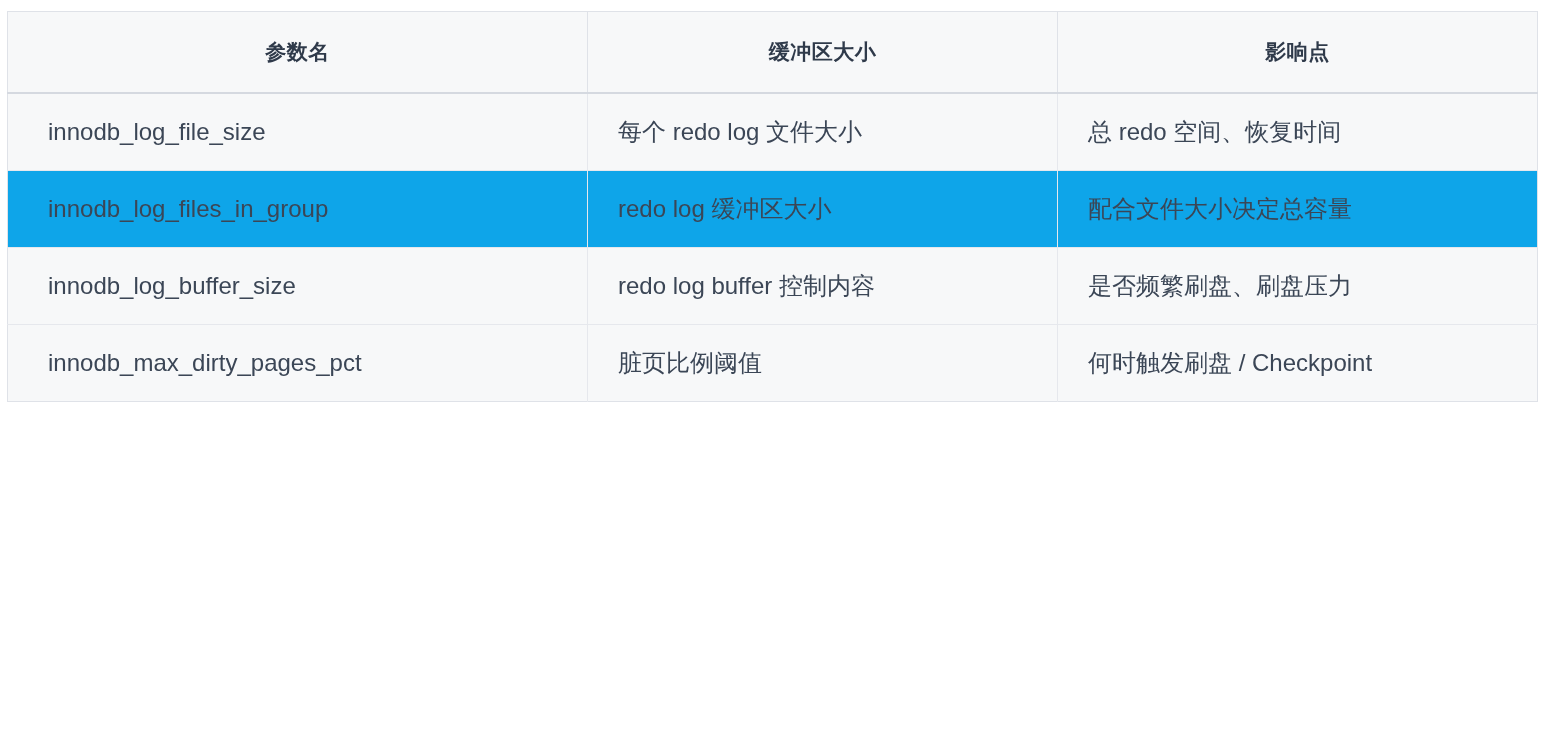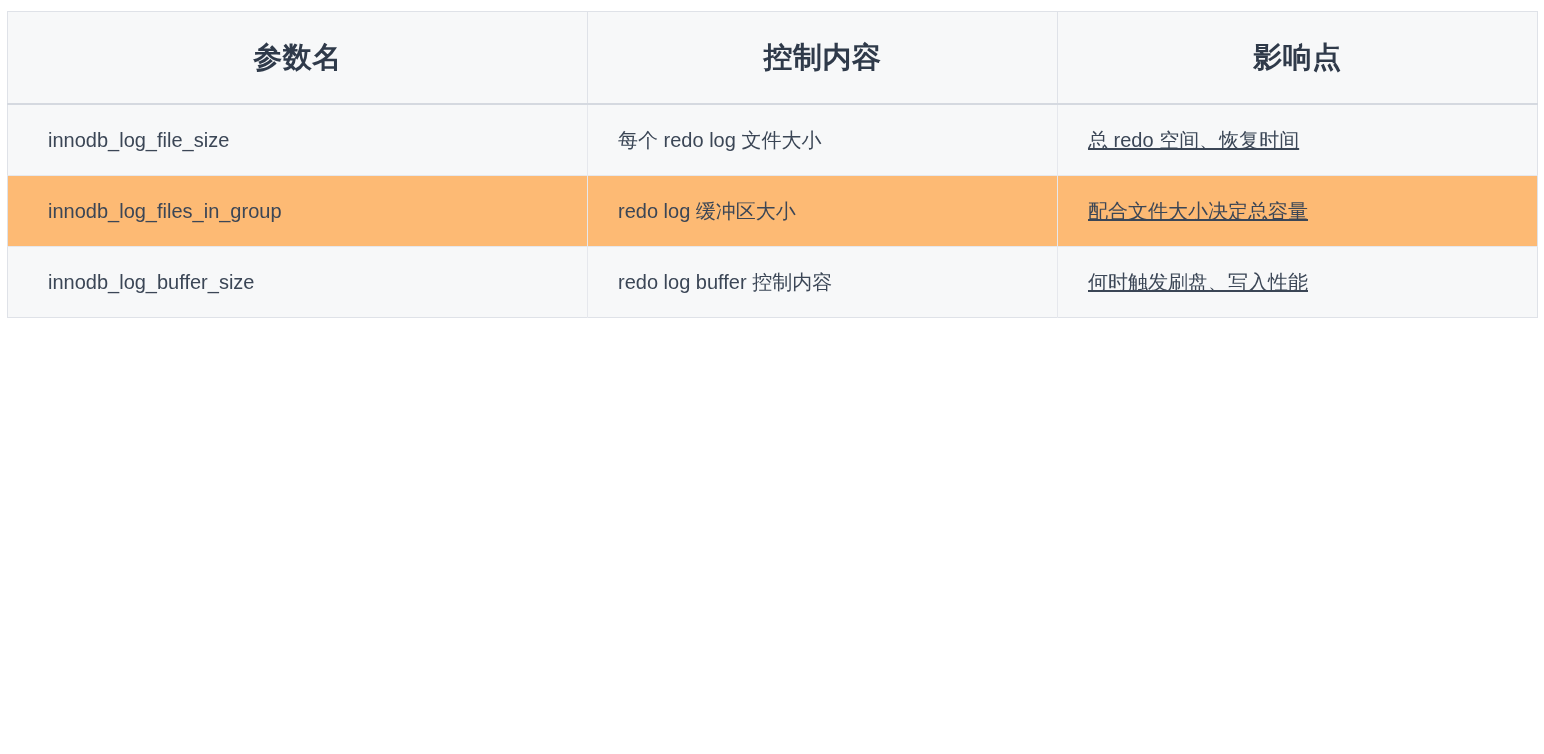--- a/index.html
+++ b/index.html
@@ -37,83 +37,88 @@
   table.param-table col.c2 { width: 470px; }
   table.param-table col.c3 { width: 480px; }
 
   thead tr.header-row {
     background: #f7f8f9;
   }
 
   thead th {
     text-align: center;
     font-weight: bold;
-    font-size: 29px;
+    font-size: 21px;
     color: #2f3a4a;
     padding: 26px 22px 26px 22px;
     border-right: 1px solid #dfe2e8;
     border-bottom: 2px solid #d5d9e0;
     box-sizing: border-box;
     letter-spacing: 0.5px;
     vertical-align: middle;
     line-height: 1.35;
   }
   thead th:last-child { border-right: none; font-family: Liberation Serif, serif; }
 
   tbody td {
     text-align: left;
     font-weight: normal;
-    font-size: 20px;
+    font-size: 24px;
     color: #3b4656;
     padding: 20px 24px 20px 40px;
     border-right: 1px solid #e6e8ed;
     border-bottom: 1px solid #e6e8ed;
     box-sizing: border-box;
     vertical-align: middle;
     line-height: 1.5;
     word-break: break-word;
   }
-  tbody td:last-child { border-right: none; text-decoration: underline; }
+  tbody td:last-child { border-right: none; }
   tbody tr:last-child td { border-bottom: none; }
 
   tbody tr.row-shaded { background: #f7f8f9; }
-  tbody tr.row-plain  { background: #fdba74; }
+  tbody tr.row-plain  { background: #0ea5e9; }
 
   tbody td.col-name { padding-left: 40px; }
   tbody td.col-ctrl { padding-left: 30px; padding-right: 18px; }
   tbody td.col-impact { padding-left: 30px; padding-right: 26px; }
 </style>
 </head>
 <body>
 
 <div class="table-wrap">
   <table class="param-table">
     <colgroup>
       <col class="c1">
       <col class="c2">
       <col class="c3">
     </colgroup>
     <thead>
       <tr class="header-row">
         <th>参数名</th>
-        <th>控制内容</th>
+        <th>缓冲区大小</th>
         <th>影响点</th>
       </tr>
     </thead>
     <tbody>
       <tr class="row-shaded">
         <td class="col-name">innodb_log_file_size</td>
         <td class="col-ctrl">每个 redo log 文件大小</td>
         <td class="col-impact">总 redo 空间、恢复时间</td>
       </tr>
       <tr class="row-plain">
         <td class="col-name">innodb_log_files_in_group</td>
         <td class="col-ctrl">redo log 缓冲区大小</td>
         <td class="col-impact">配合文件大小决定总容量</td>
       </tr>
       <tr class="row-shaded">
         <td class="col-name">innodb_log_buffer_size</td>
         <td class="col-ctrl">redo log buffer 控制内容</td>
-        <td class="col-impact">何时触发刷盘、写入性能</td>
+        <td class="col-impact">是否频繁刷盘、刷盘压力</td>
+      </tr>
+      <tr class="row-shaded">
+        <td class="col-name">innodb_max_dirty_pages_pct</td>
+        <td class="col-ctrl">脏页比例阈值</td>
+        <td class="col-impact">何时触发刷盘 / Checkpoint</td>
       </tr>
     </tbody>
   </table>
 </div>
 
 </body></html>

